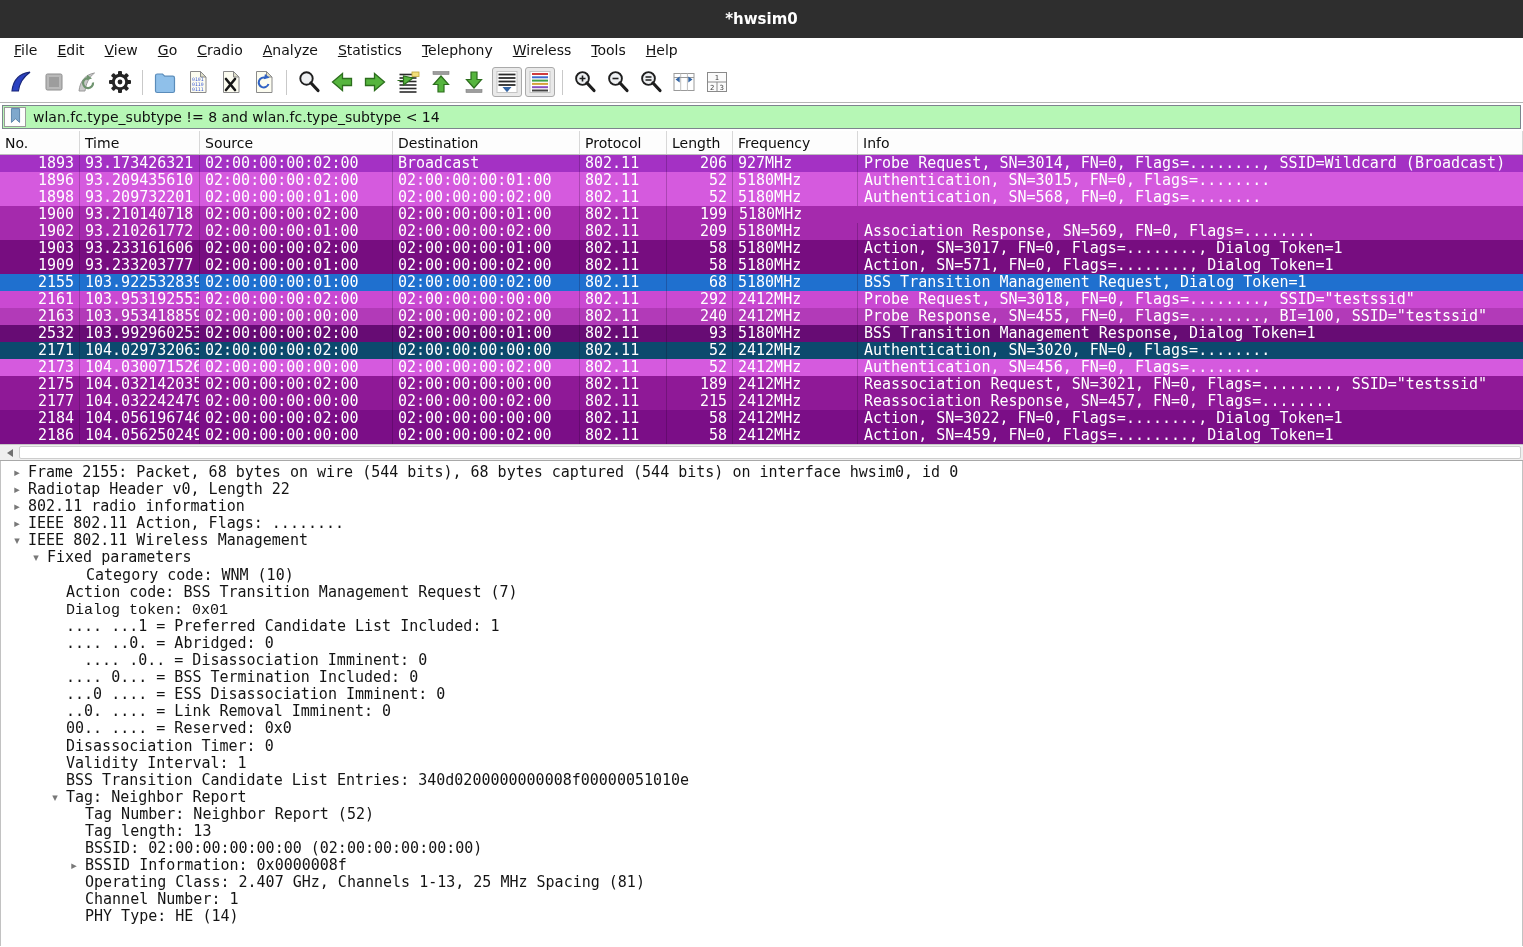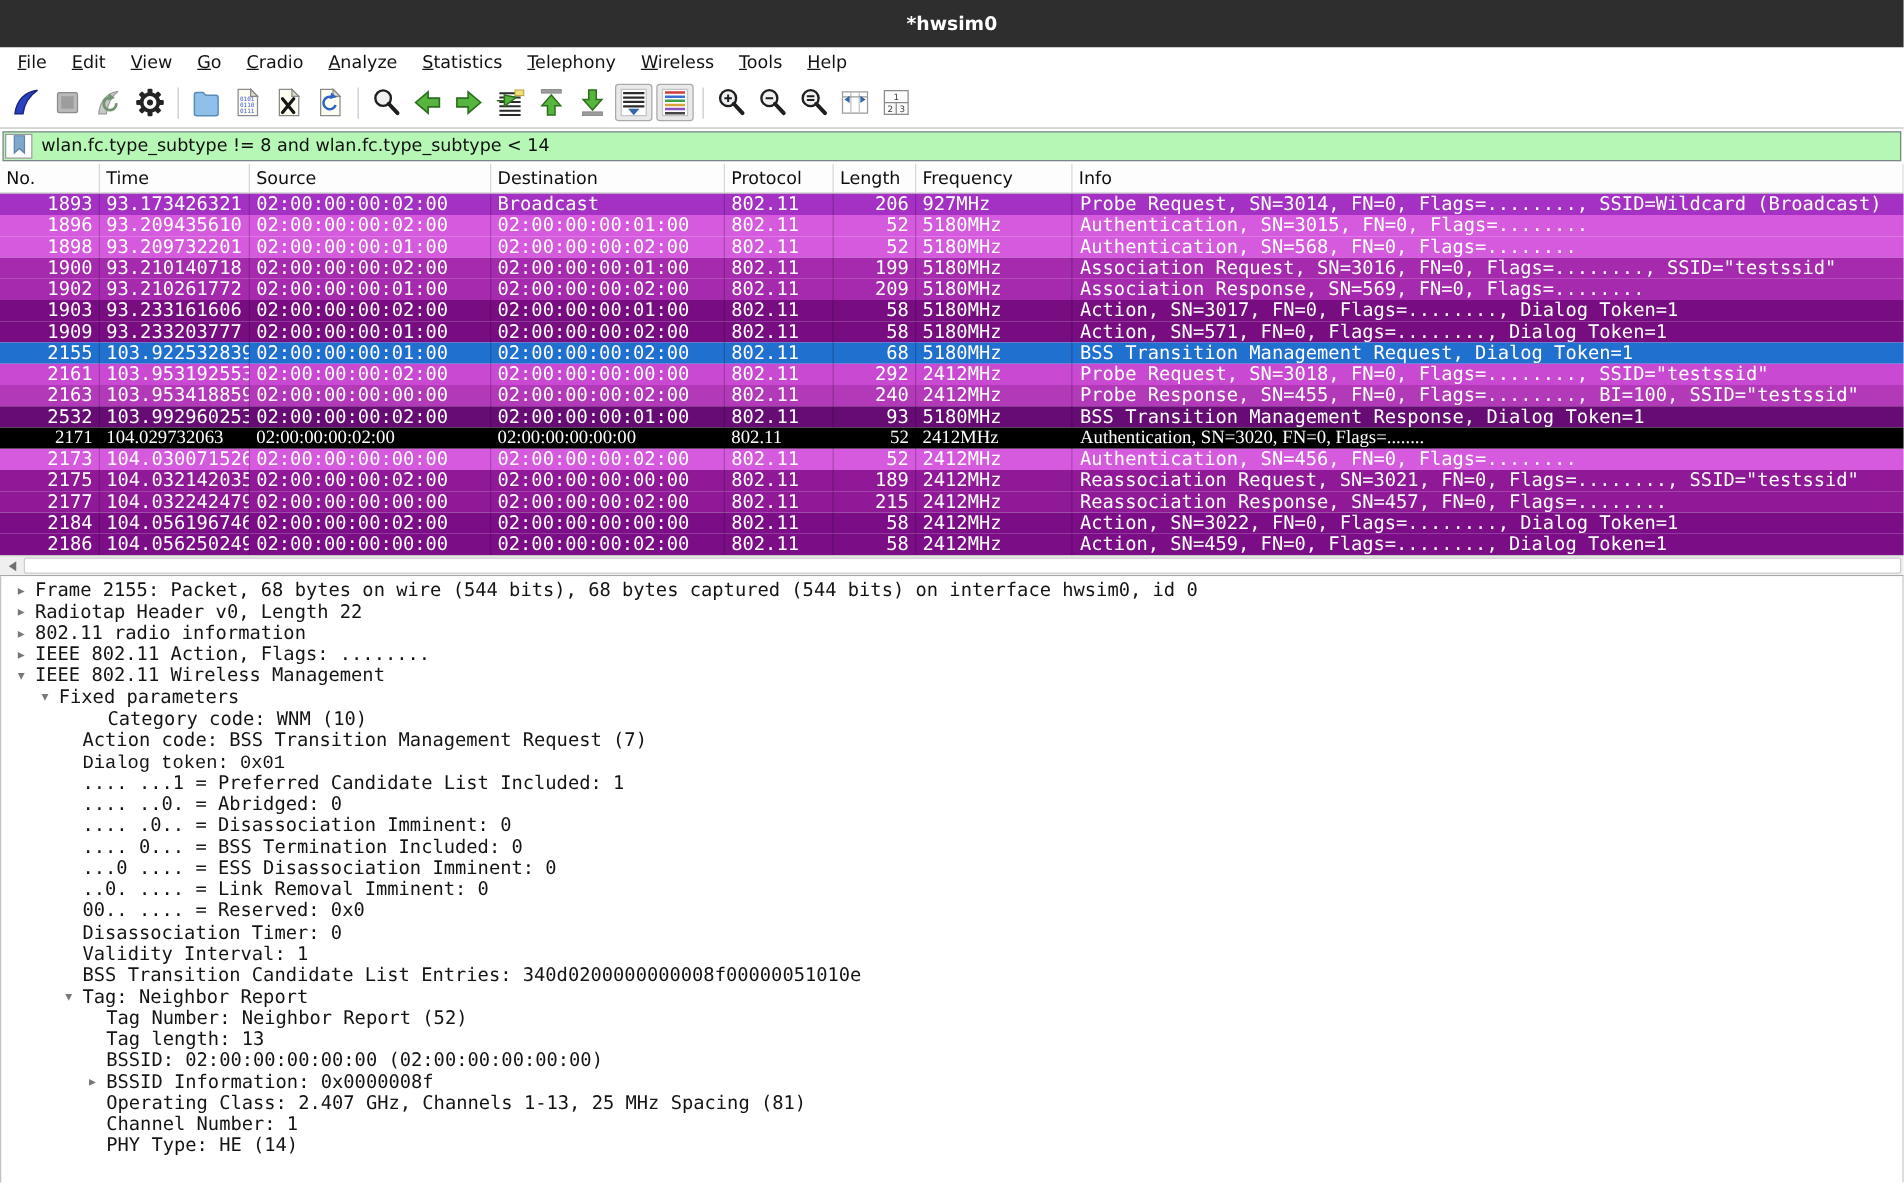--- a/index.html
+++ b/index.html
@@ -332,21 +332,20 @@
         <div class="c">Authentication, SN=568, FN=0, Flags=........</div>
       </div>
       <div class="prow" style="background: rgb(165, 42, 173); color: rgb(255, 255, 255);">
         <div class="c r">1900</div>
         <div class="c">93.210140718</div>
         <div class="c">02:00:00:00:02:00</div>
         <div class="c">02:00:00:00:01:00</div>
         <div class="c">802.11</div>
         <div class="c r">199</div>
         <div class="c">5180MHz</div>
-        <div class="c">Association Request, SN=3016, FN=0, Flags=........, SSID="testssid"</div>
       </div>
       <div class="prow" style="background: rgb(165, 42, 173); color: rgb(255, 255, 255);">
         <div class="c r">1902</div>
         <div class="c">93.210261772</div>
         <div class="c">02:00:00:00:01:00</div>
         <div class="c">02:00:00:00:02:00</div>
         <div class="c">802.11</div>
         <div class="c r">209</div>
         <div class="c">5180MHz</div>
         <div class="c">Association Response, SN=569, FN=0, Flags=........</div>
@@ -404,21 +403,21 @@
       <div class="prow" style="background: rgb(103, 12, 116); color: rgb(255, 255, 255);">
         <div class="c r">2532</div>
         <div class="c">103.992960253</div>
         <div class="c">02:00:00:00:02:00</div>
         <div class="c">02:00:00:00:01:00</div>
         <div class="c">802.11</div>
         <div class="c r">93</div>
         <div class="c">5180MHz</div>
         <div class="c">BSS Transition Management Response, Dialog Token=1</div>
       </div>
-      <div class="prow" style="background: #000000; color: rgb(255, 255, 255); font-family: Liberation Serif, serif;">
+      <div class="prow" style="background: #0c4a6e; color: rgb(255, 255, 255);">
         <div class="c r">2171</div>
         <div class="c">104.029732063</div>
         <div class="c">02:00:00:00:02:00</div>
         <div class="c">02:00:00:00:00:00</div>
         <div class="c">802.11</div>
         <div class="c r">52</div>
         <div class="c">2412MHz</div>
         <div class="c">Authentication, SN=3020, FN=0, Flags=........</div>
       </div>
       <div class="prow" style="background: rgb(213, 90, 222); color: rgb(255, 255, 255);">
@@ -486,21 +485,21 @@
     <div class="dline"><span class="tri" style="left: 9px;">▸</span><span style="padding-left: 27px; display: inline-block;">Radiotap Header v0, Length 22</span></div>
     <div class="dline"><span class="tri" style="left: 9px;">▸</span><span style="padding-left: 27px; display: inline-block;">802.11 radio information</span></div>
     <div class="dline"><span class="tri" style="left: 9px;">▸</span><span style="padding-left: 27px; display: inline-block;">IEEE 802.11 Action, Flags: ........</span></div>
     <div class="dline"><span class="tri" style="left: 9px;">▾</span><span style="padding-left: 27px; display: inline-block;">IEEE 802.11 Wireless Management</span></div>
     <div class="dline"><span class="tri" style="left: 28px;">▾</span><span style="padding-left: 46px; display: inline-block;">Fixed parameters</span></div>
     <div class="dline"><span style="padding-left: 85px; display: inline-block; text-align: right;">Category code: WNM (10)</span></div>
     <div class="dline"><span style="padding-left: 65px; display: inline-block;">Action code: BSS Transition Management Request (7)</span></div>
     <div class="dline"><span style="padding-left: 65px; display: inline-block; font-family: Liberation Mono, monospace;">Dialog token: 0x01</span></div>
     <div class="dline"><span style="padding-left: 65px; display: inline-block;">.... ...1 = Preferred Candidate List Included: 1</span></div>
     <div class="dline"><span style="padding-left: 65px; display: inline-block;">.... ..0. = Abridged: 0</span></div>
-    <div class="dline"><span style="padding-left: 65px; display: inline-block;">.... .0.. = Disassociation Imminent: 0</span></div>
+    <div class="dline"><span style="padding-left: 39px; display: inline-block; margin-left: 44px;">.... .0.. = Disassociation Imminent: 0</span></div>
     <div class="dline"><span style="padding-left: 65px; display: inline-block;">.... 0... = BSS Termination Included: 0</span></div>
     <div class="dline"><span style="padding-left: 65px; display: inline-block;">...0 .... = ESS Disassociation Imminent: 0</span></div>
     <div class="dline"><span style="padding-left: 65px; display: inline-block;">..0. .... = Link Removal Imminent: 0</span></div>
     <div class="dline"><span style="padding-left: 65px; display: inline-block;">00.. .... = Reserved: 0x0</span></div>
     <div class="dline"><span style="padding-left: 65px; display: inline-block;">Disassociation Timer: 0</span></div>
     <div class="dline"><span style="padding-left: 65px; display: inline-block;">Validity Interval: 1</span></div>
     <div class="dline"><span style="padding-left: 65px; display: inline-block;">BSS Transition Candidate List Entries: 340d0200000000008f00000051010e</span></div>
     <div class="dline"><span class="tri" style="left: 47px;">▾</span><span style="padding-left: 65px; display: inline-block;">Tag: Neighbor Report</span></div>
     <div class="dline"><span style="padding-left: 84px; display: inline-block;">Tag Number: Neighbor Report (52)</span></div>
     <div class="dline"><span style="padding-left: 84px; display: inline-block;">Tag length: 13</span></div>

